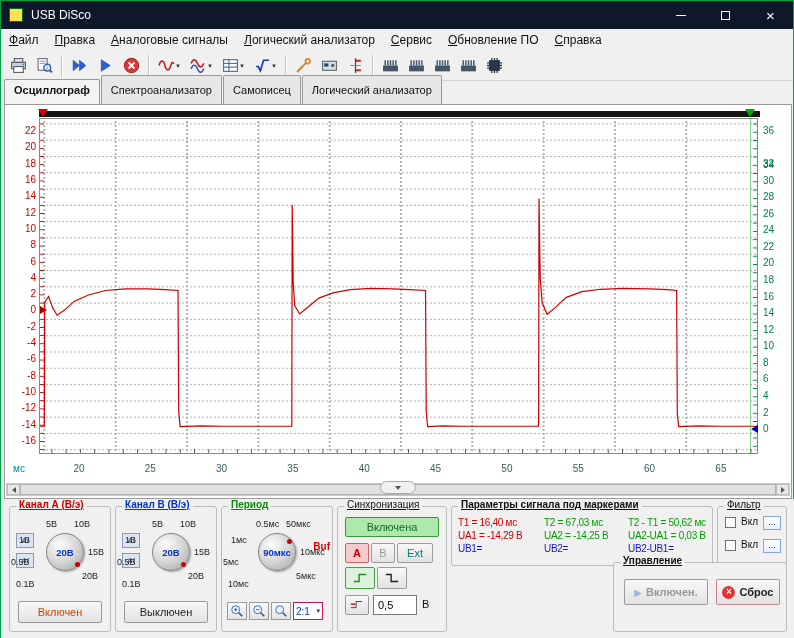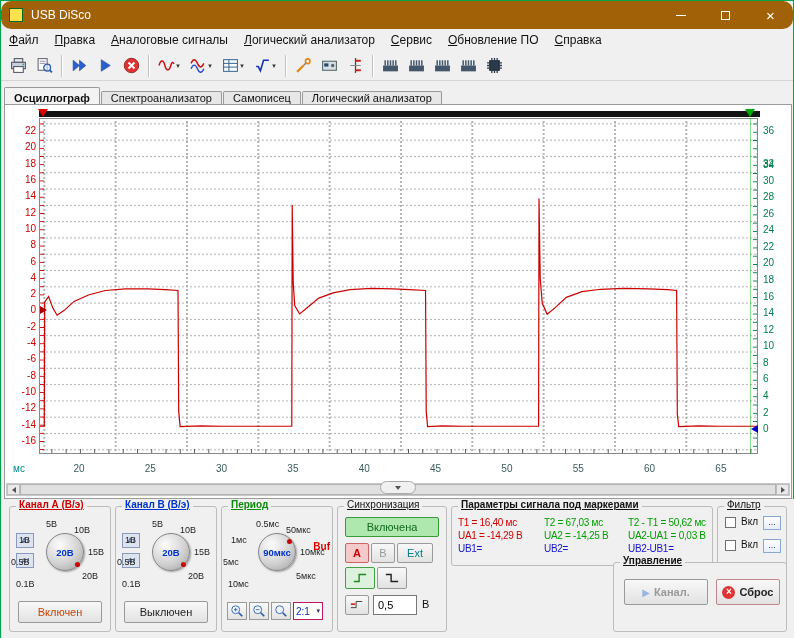--- a/index.html
+++ b/index.html
@@ -2,21 +2,21 @@
 <html><head>
 <meta charset="utf-8">
 <style>
   * { box-sizing: border-box; }
   body { margin:0; width:794px; height:638px; overflow:hidden;
          font-family:"Liberation Sans","DejaVu Sans",sans-serif; background:#8a8a8a; }
   .window { position:relative; width:794px; height:638px; background:#f0f0f0;
             border:1px solid #00a345; }
 
   
-  .titlebar { height:28px; background:#a16207; display:flex; align-items:center;border-radius:10px; }
+  .titlebar { height:28px; background:#0f172a; display:flex; align-items:center; }
   .app-icon { width:14px; height:14px; margin-left:8px; background:#ffe14d; border:1px solid #066a1e; }
   .title { color:#fff; font-size:12px; margin-left:8px; }
   .win-controls { margin-left:auto; display:flex; height:100%; }
   .wc { width:45px; height:100%; display:flex; align-items:center; justify-content:center; color:#fff; font-size:15px; }
   .glyph-min { width:10px; height:1px; background:#fff; display:inline-block; }
   .glyph-max { width:9px; height:9px; border:1px solid #fff; display:inline-block; }
 
   
   .menubar { height:22px; display:flex; align-items:center; background:#f0f0f0; font-size:12px; color:#111; }
   .menu-item { padding:2px 8px; display:inline-block; }
@@ -27,21 +27,21 @@
              border-bottom:1px solid #d5d5d5; background:#f0f0f0; }
   .tbi { width:26px; height:24px; display:inline-flex; align-items:center; justify-content:center;
          border:1px solid transparent; }
   .tbi.has-dd { width:32px; }
   .tbi svg { width:17px; height:17px; }
   .tbi .dd { font-size:7px; color:#333; margin-left:1px; }
   .tb-sep { width:1px; height:22px; background:#c2c2c2; margin:0 4px; box-shadow:1px 0 0 #fff; display:inline-block; }
 
   
   .tabbar { height:23px; display:flex; align-items:flex-end; padding-left:3px; background:#f0f0f0; }
-  .tab { font-size:11px; padding:0 9px; border:1px solid #9a9a9a; border-bottom:none;
+  .tab { font-size:11px; padding:8px 9px; border:1px solid #9a9a9a; border-bottom:none;
          background:#e7e7e7; border-radius:2px 2px 0 0; margin-right:1px; color:#111; }
   .tab.active { font-weight:bold; background:#f3f3f3; padding-top:4px; }
 
   
   .scope { position:absolute; left:3px; top:103px; width:788px; height:395px;
            background:#fff; border:1px solid #9a9a9a; }
   .marker-bar { position:absolute; left:34px; top:6px; width:721px; height:6px; background:#141414; }
   .mk-tri { position:absolute; top:4px; width:0; height:0; margin-left:-5px;
             border-left:5px solid transparent; border-right:5px solid transparent; border-top:8px solid #d00; }
   .mk-line { position:absolute; top:13px; height:336px; width:1px; opacity:.45; }
@@ -111,21 +111,21 @@
           background:radial-gradient(circle at 35% 30%, #fdfdfd, #d2d2d2 55%, #9e9e9e);
           border:1px solid #868686; box-shadow:1px 1px 2px rgba(0,0,0,.35); }
   .knob::after { content:""; position:absolute; width:5px; height:5px; border-radius:50%; background:#cc0000; }
   .p-se::after { right:3px; bottom:3px; }
   .p-ne::after { right:3px; top:5px; }
   .knob-value { position:absolute; left:0; width:100%; top:13px; text-align:center;
                 color:#0033cc; font-weight:bold; font-size:9.5px; }
   .knob-scale { position:absolute; left:0; top:0; right:0; bottom:0; pointer-events:none; }
   .ks { position:absolute; font-size:9px; color:#222; white-space:nowrap; }
   .ks0 { left:6px; top:72px; } .ks1 { left:1px; top:50px; } .ks2 { left:9px; top:28px; }
-  .ks3 { left:36px; top:12px; } .ks4 { left:64px; top:18px; } .ks5 { left:78px; top:40px; }
+  .ks3 { left:36px; top:12px; } .ks4 { left:64px; top:12px; } .ks5 { left:78px; top:40px; }
   .ks6 { left:72px; top:64px; }
   .g-period .ks3 { left:34px; } .g-period .ks4 { left:64px; } .g-period .ks5 { left:78px; } .g-period .ks6 { left:74px; }
   .buf { position:absolute; right:2px; top:2px; color:#dd0000; font-size:10px; font-weight:bold;margin-top:32px; }
 
   .btn { position:absolute; background:linear-gradient(#f8f8f8,#e2e2e2); border:1px solid #9a9a9a;
          border-radius:2px; font-size:11px; display:flex; align-items:center; justify-content:center; gap:4px;
          color:#222; }
   .state-btn { left:8px; right:8px; top:94px; height:22px; }
   .t-orange { color:#cc4400; }
   .zrow { position:absolute; left:5px; top:95px; display:flex; gap:2px; align-items:center; }
@@ -532,21 +532,21 @@
         <span class="f-lbl">Вкл</span>
         <span class="dots-btn">...</span>
       </div>
     </div>
 
 
     <div class="grp g-control">
       <span class="gt t-bold">Управление</span>
       <div class="btn ctl-single">
         <span class="play-ic">▶</span>
-        <span>Канал.</span>
+        <span>Включен.</span>
       </div>
       <div class="btn ctl-reset">
         <span class="reset-ic">×</span>
         <span>Сброс</span>
       </div>
     </div>
 
   </div>
 </div>
 

